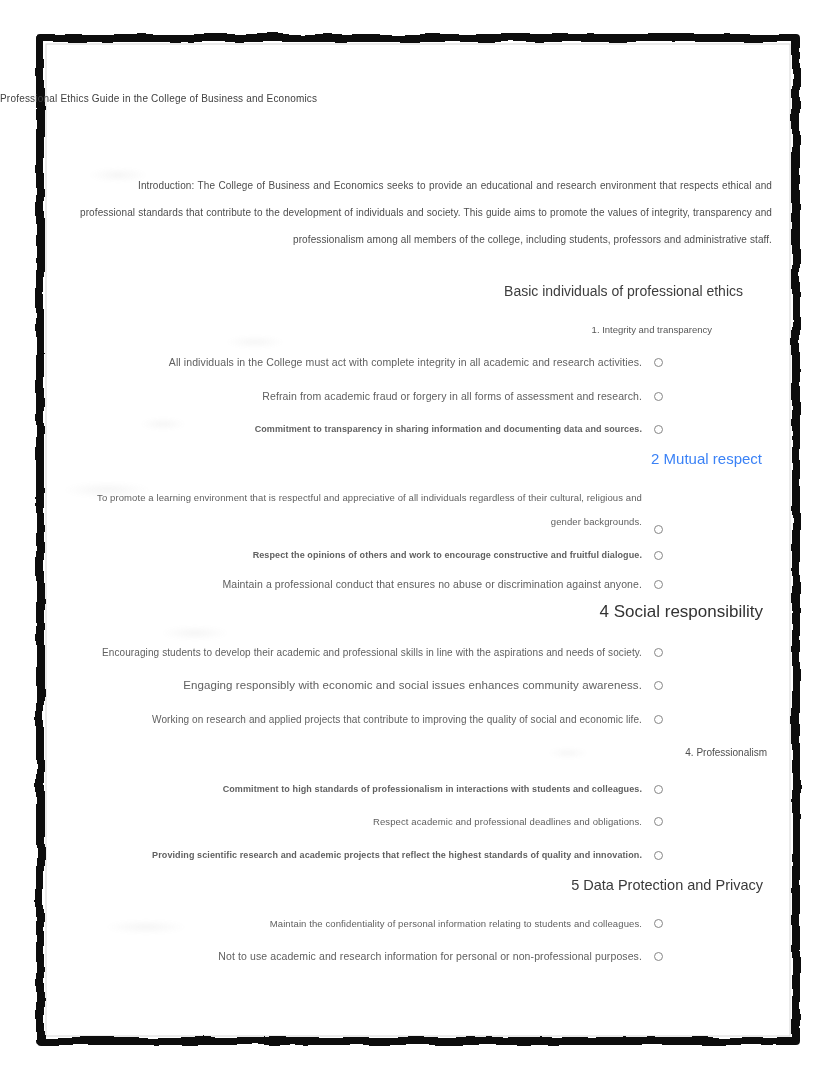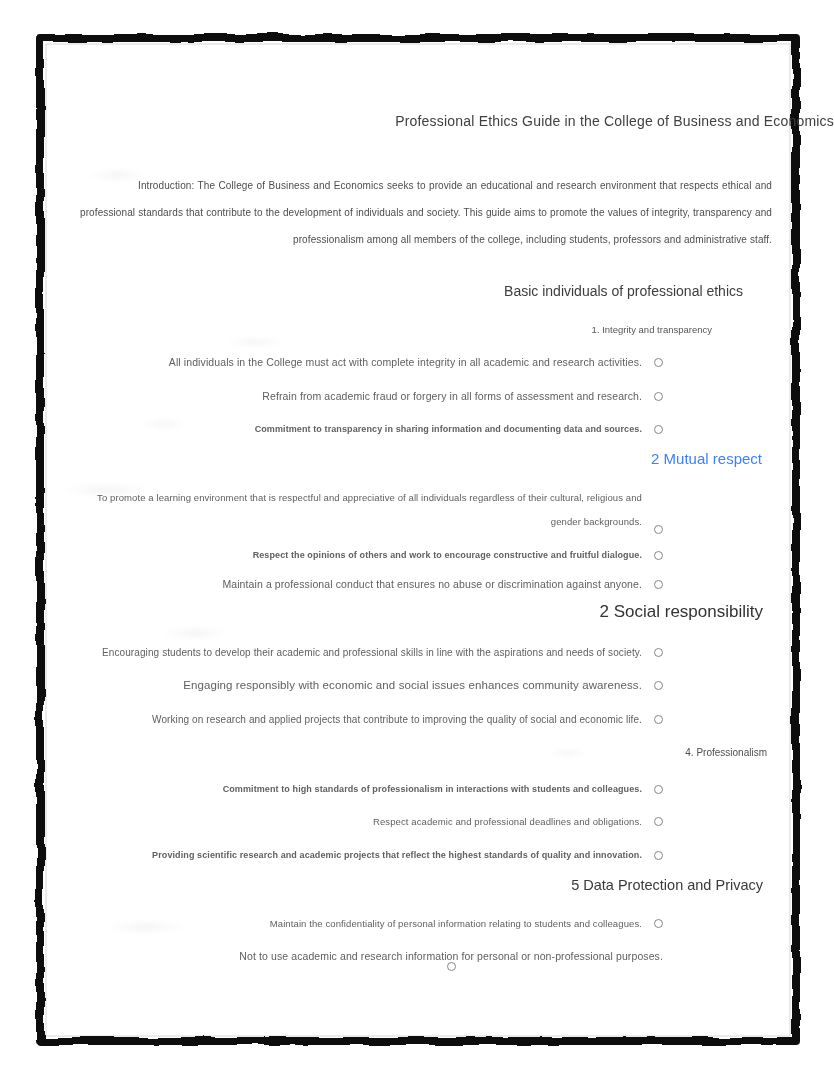--- a/index.html
+++ b/index.html
@@ -23,25 +23,25 @@
   .smudge {
     position: absolute;
     background: radial-gradient(ellipse at center, #8f8f8f 0%, rgba(143,143,143,0) 70%);
     opacity: 0.09;
     filter: blur(2px);
     border-radius: 50%;
   }
 
   .doc-title {
     position: absolute;
-    top: 113px;
+    top: 93px;
     left: 0;
     right: 0;
-    text-align: right;
-    font-size: 14px;
+    text-align: left;
+    font-size: 10px;
     font-weight: normal;
     letter-spacing: 0.2px;
     color: #404040;
   }
 
   .intro {
     position: absolute;
     top: 172px;
     left: 80px;
     width: 692px;
@@ -111,21 +111,21 @@
   .r-s2-0 { top: 486px; }
   .r-s2-1 { top: 550px; }
   .r-s2-2 { top: 578px; }
   .r-s3-0 { top: 647px; }
   .r-s3-1 { top: 679px; }
   .r-s3-2 { top: 714px; }
   .r-s4-0 { top: 784px; }
   .r-s4-1 { top: 816px; justify-content: flex-end; }
   .r-s4-2 { top: 850px; }
   .r-s5-0 { top: 918px; }
-  .r-s5-1 { top: 950px; flex-direction: column; }
+  .r-s5-1 { top: 950px; }
 </style>
 </head>
 <body>
 
 <div class="page">
 
   <svg class="frame-svg" width="834" height="1080" viewBox="0 0 834 1080">
     <defs>
       <filter id="rough" x="-10%" y="-10%" width="120%" height="120%">
         <feTurbulence type="fractalNoise" baseFrequency="0.03 0.045" numOctaves="2" seed="11" result="noise"></feTurbulence>
@@ -175,21 +175,21 @@
   </div>
   <div class="option-row r-s2-1">
     <span class="option-text fs9">Respect the opinions of others and work to encourage constructive and fruitful dialogue.</span>
     <span class="radio"></span>
   </div>
   <div class="option-row r-s2-2">
     <span class="option-text fs105">Maintain a professional conduct that ensures no abuse or discrimination against anyone.</span>
     <span class="radio"></span>
   </div>
 
-  <div class="sec-heading h-s3">2 Social responsibility</div>
+  <div class="sec-heading h-s3">4 Social responsibility</div>
 
   <div class="option-row r-s3-0">
     <span class="option-text fs10">Encouraging students to develop their academic and professional skills in line with the aspirations and needs of society.</span>
     <span class="radio"></span>
   </div>
   <div class="option-row r-s3-1">
     <span class="option-text fs115">Engaging responsibly with economic and social issues enhances community awareness.</span>
     <span class="radio"></span>
   </div>
   <div class="option-row r-s3-2">

